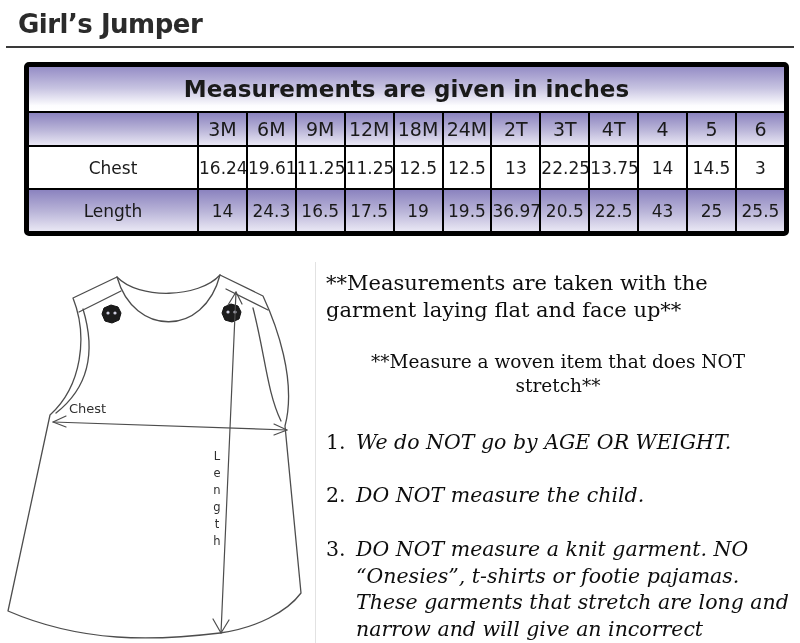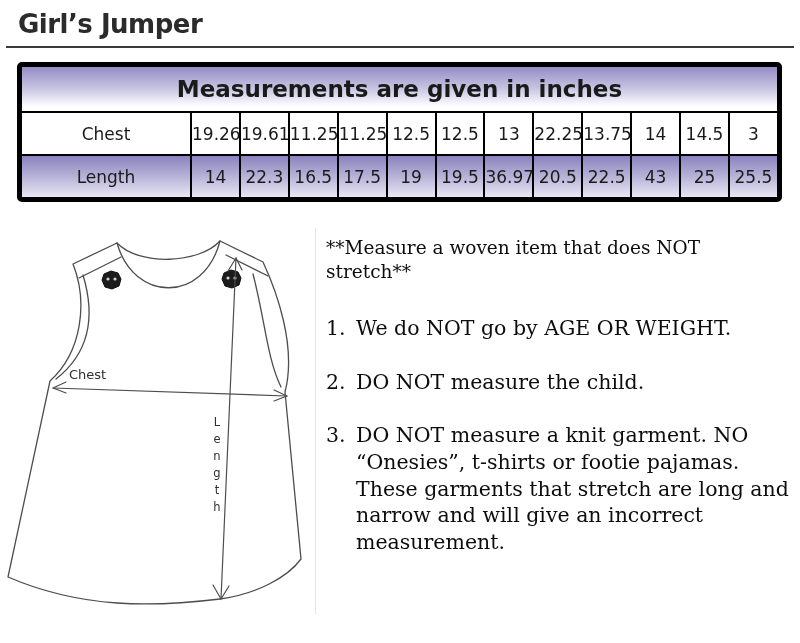--- a/index.html
+++ b/index.html
@@ -22,21 +22,21 @@
     color:#2b2b2b;
   }
   .title-rule {
     height:0;
     border-top:2px solid #3a3a3a;
     margin:7px 6px 0 6px;
   }
 
   
   .chart-wrap {
-    margin:14px 0 0 17px;
+    margin:14px 0 0 24px;
     width:765px;
     border:3px solid #000;
     border-radius:5px;
     overflow:hidden;
     background:#000000;
   }
   table.size-chart {
     border-collapse:collapse;
     width:100%;
     table-layout:fixed;
@@ -95,60 +95,75 @@
     padding:1px 0;
   }
 
   .notes {
     width:478px;
     padding:8px 4px 0 10px;
     font-family:"DejaVu Serif", serif;
     color:#0d0d0d;
   }
   .note-1 { font-size:21px; line-height:1.3; margin:0 0 25px 0; }
-  .note-2 { font-size:18.5px; line-height:1.3; margin:0 0 31px 0; }
+  .note-2 { font-size:18.5px; line-height:1.3; margin:0 0 31px 0;text-align:center; }
   .note-item { display:flex; font-size:20.5px; line-height:1.3; margin-bottom:27px; }
   .note-item .num { flex:none; width:30px; }
-  .note-item .txt { flex:1; }
+  .note-item .txt { flex:1;font-style:italic; }
 </style>
 </head>
 <body>
 
 <div class="page-title">Girl’s Jumper</div>
 <div class="title-rule"></div>
 
 <div class="chart-wrap">
   <table class="size-chart">
     <colgroup>
       <col style="width:170px">
       <col span="12">
     </colgroup>
     <tbody>
         <tr class="r-hdr">
       <td class="hdr-cell" colspan="13">Measurements are given in inches</td>
     </tr>
+    <tr class="r-sizes">
+      <td class="corner"></td>
+      <td>3M</td>
+      <td>6M</td>
+      <td>9M</td>
+      <td>12M</td>
+      <td>18M</td>
+      <td>24M</td>
+      <td>2T</td>
+      <td>3T</td>
+      <td>4T</td>
+      <td>4</td>
+      <td>5</td>
+      <td>6</td>
+    </tr>
     <tr class="r-chest">
       <td class="row-label">Chest</td>
-      <td>19.26</td>
+      <td>16.24</td>
       <td>19.61</td>
       <td>11.25</td>
       <td>11.25</td>
       <td>12.5</td>
       <td>12.5</td>
       <td>13</td>
       <td>22.25</td>
       <td>13.75</td>
       <td>14</td>
       <td>14.5</td>
       <td>3</td>
     </tr>
     <tr class="r-length">
       <td class="row-label">Length</td>
       <td>14</td>
-      <td>22.3</td>
+      <td>24.3</td>
       <td>16.5</td>
       <td>17.5</td>
       <td>19</td>
       <td>19.5</td>
       <td>36.97</td>
       <td>20.5</td>
       <td>22.5</td>
       <td>43</td>
       <td>25</td>
       <td>25.5</td>
@@ -202,20 +217,21 @@
       <g fill="none" stroke="#4d4d4d" stroke-width="1.2" stroke-linecap="round">
         <path d="M 232,30 L 217,371"></path>
         <path d="M 232,30 l -8,13 M 232,30 l 6,12"></path>
         <path d="M 217,371 l -8,-14 M 217,371 l 8,-13"></path>
       </g>
     </svg>
     <span class="length-vertical">Length</span>
   </div>
 
   <div class="notes">
+    <p class="note-1">**Measurements are taken with the garment laying flat and face up**</p>
     <p class="note-2">**Measure a woven item that does NOT stretch**</p>
     <div class="note-item">
       <span class="num">1.</span>
       <span class="txt">We do NOT go by AGE OR WEIGHT.</span>
     </div>
     <div class="note-item">
       <span class="num">2.</span>
       <span class="txt">DO NOT measure the child.</span>
     </div>
     <div class="note-item">

